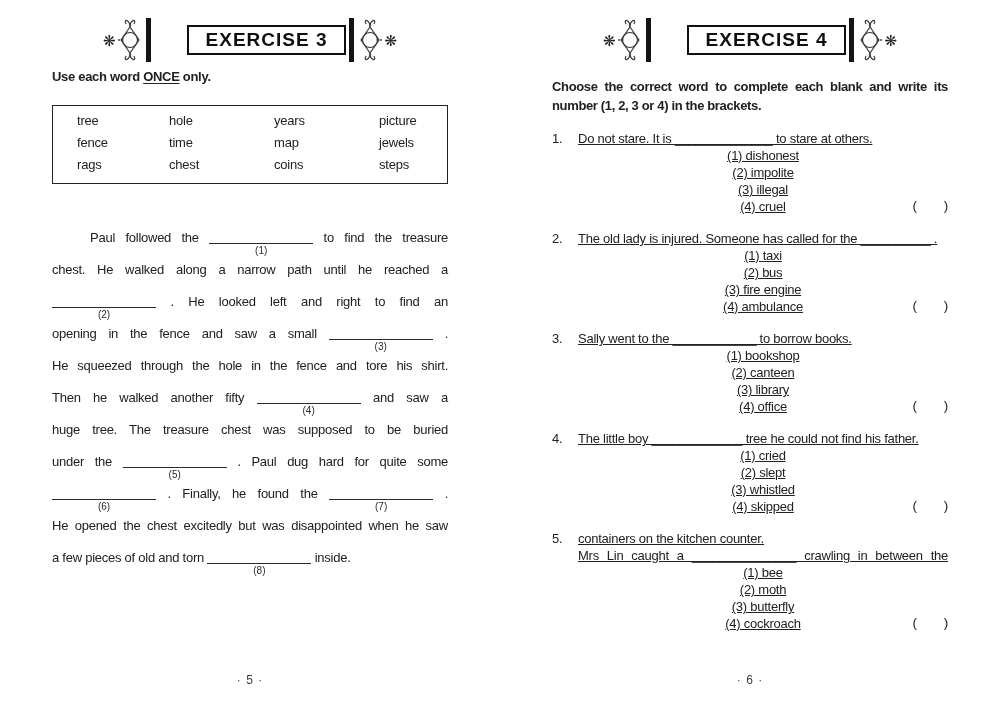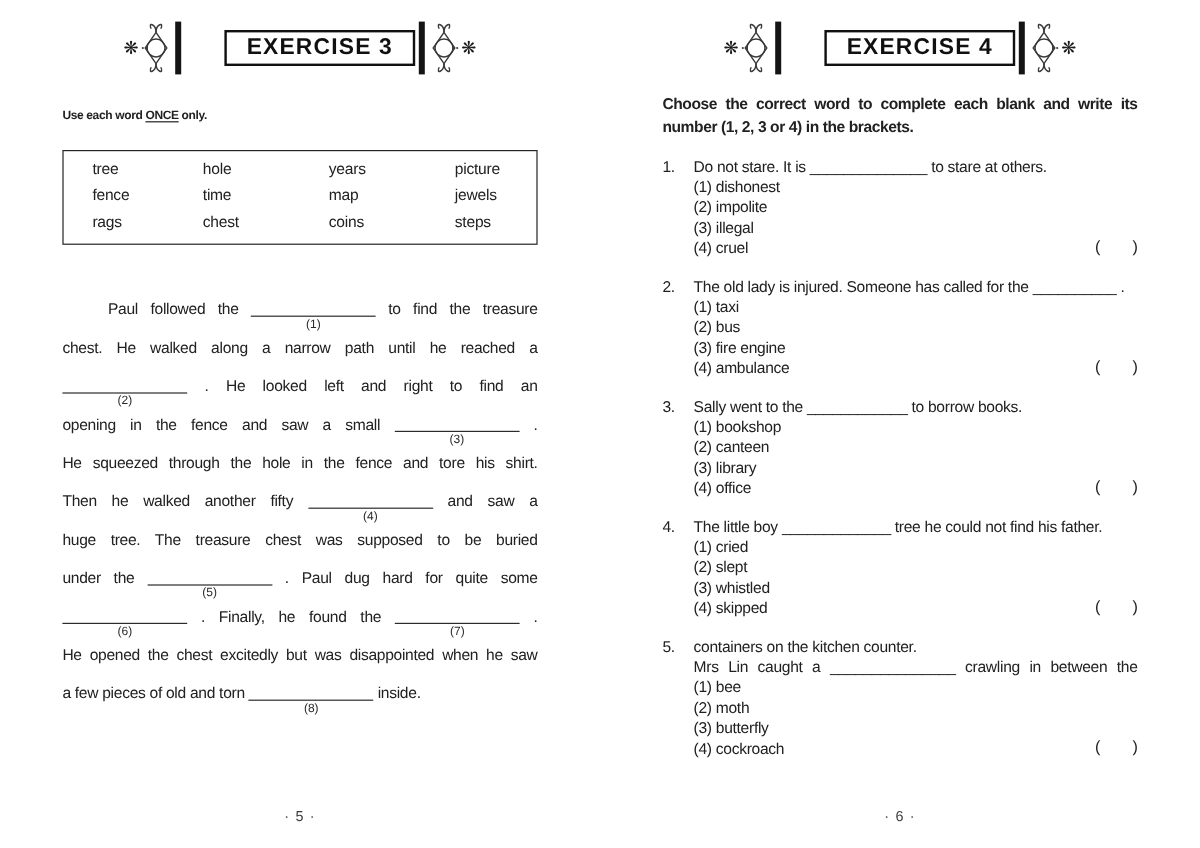--- a/index.html
+++ b/index.html
@@ -11,42 +11,42 @@
   .orn{display:flex;align-items:center;gap:1px;}
   .snow{font-size:15px;color:#1c1c1c;line-height:1;}
   .flourish svg{display:block;}
   .flourish.mirror svg{transform:scaleX(-1);}
   .bar{width:5px;height:44px;background:#141414;}
   .title-box{border:2.5px solid #101010;padding:2px 17px;font-size:19px;font-weight:bold;
              letter-spacing:1px;color:#101010;white-space:nowrap;margin-left:33px;}
   
   .instr{margin-top:13px;font-weight:bold;font-size:13px;line-height:19px;letter-spacing:-0.35px;}
   .just{text-align:justify;text-align-last:justify;}
-  .note{margin-top:24px;font-weight:bold;font-size:10px;line-height:17px;letter-spacing:-0.3px;white-space:nowrap;}
+  .note{margin-top:4px;font-weight:bold;font-size:13px;line-height:17px;letter-spacing:-0.3px;white-space:nowrap;}
   .note .u{text-decoration:underline;text-underline-offset:2px;}
   
   .wordbox{margin-top:20px;border:1.6px solid #232323;padding:4px 0 7px 24px;
            display:grid;grid-template-columns:92px 105px 105px 1fr;
            font-size:13px;line-height:22px;letter-spacing:-0.2px;}
   
   .passage{margin-top:38px;font-size:13px;letter-spacing:-0.25px;}
   .pline{line-height:32px;height:32px;}
   .pline.indent{text-indent:38px;}
   .blank{display:inline-block;width:104px;height:0;border-bottom:1.2px solid #2c2c2c;
          position:relative;margin-bottom:-2px;}
   .bnum{position:absolute;top:2px;left:50%;transform:translateX(-50%);
         font-size:10px;letter-spacing:0;color:#2a2a2a;line-height:12px;text-indent:0;}
   
   .questions{margin-top:15px;font-size:13px;letter-spacing:-0.25px;}
   .question{display:flex;position:relative;margin-bottom:15px;}
   .qnum{width:26px;flex:none;line-height:17px;}
-  .qbody{flex:1;min-width:0;}
+  .qbody{flex:1;min-width:0;text-decoration:underline;}
   .stem{line-height:17px;white-space:nowrap;}
   .stem.just{white-space:normal;}
-  .opt{line-height:17px;white-space:nowrap;}
+  .opt{line-height:17px;white-space:nowrap;text-align:center;}
   .bracket{position:absolute;right:0;bottom:1px;line-height:17px;font-size:13.5px;color:#1d1d1d;}
   .bracket .bo{margin-right:27px;}
   
   .pagenum{position:absolute;bottom:20px;left:0;width:100%;text-align:center;
            font-size:12px;color:#3c3c3c;letter-spacing:1px;}
 </style>
 </head>
 <body>
 
 <div class="page">

